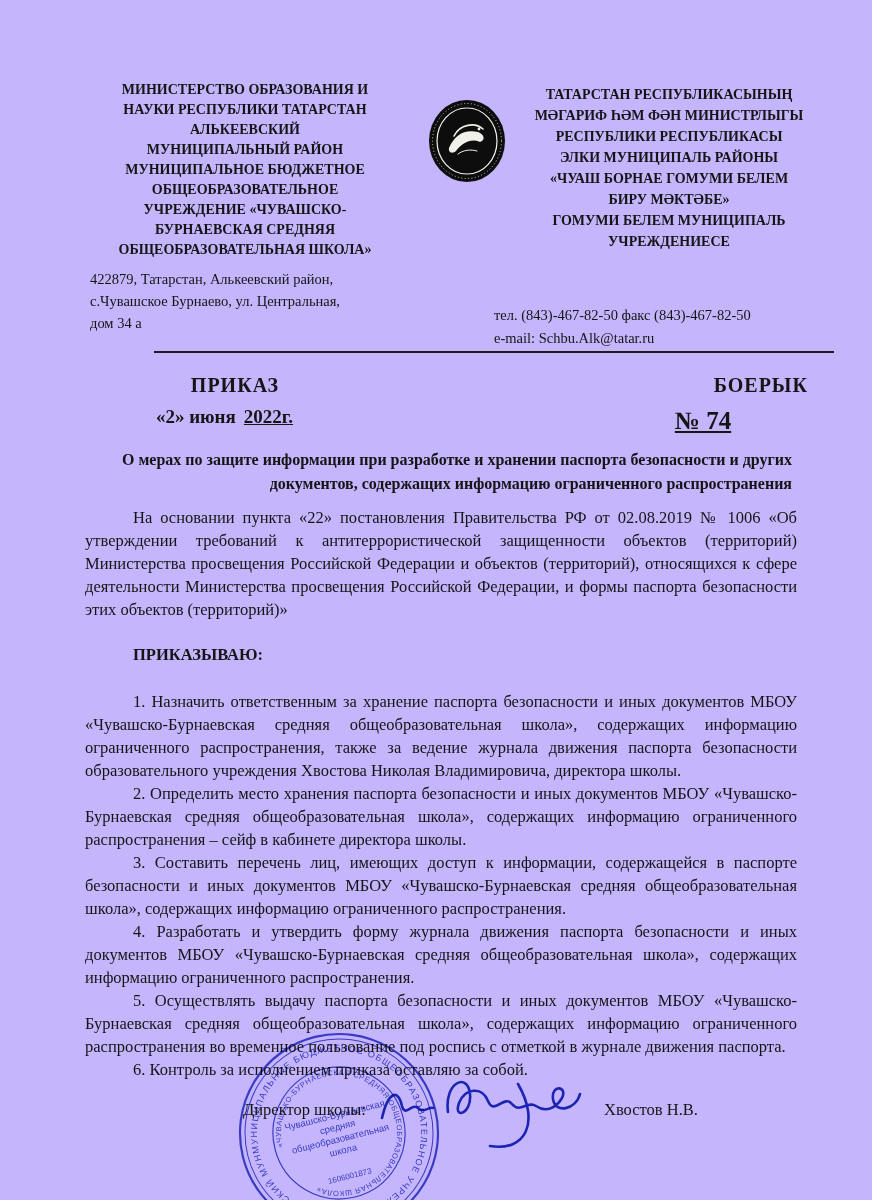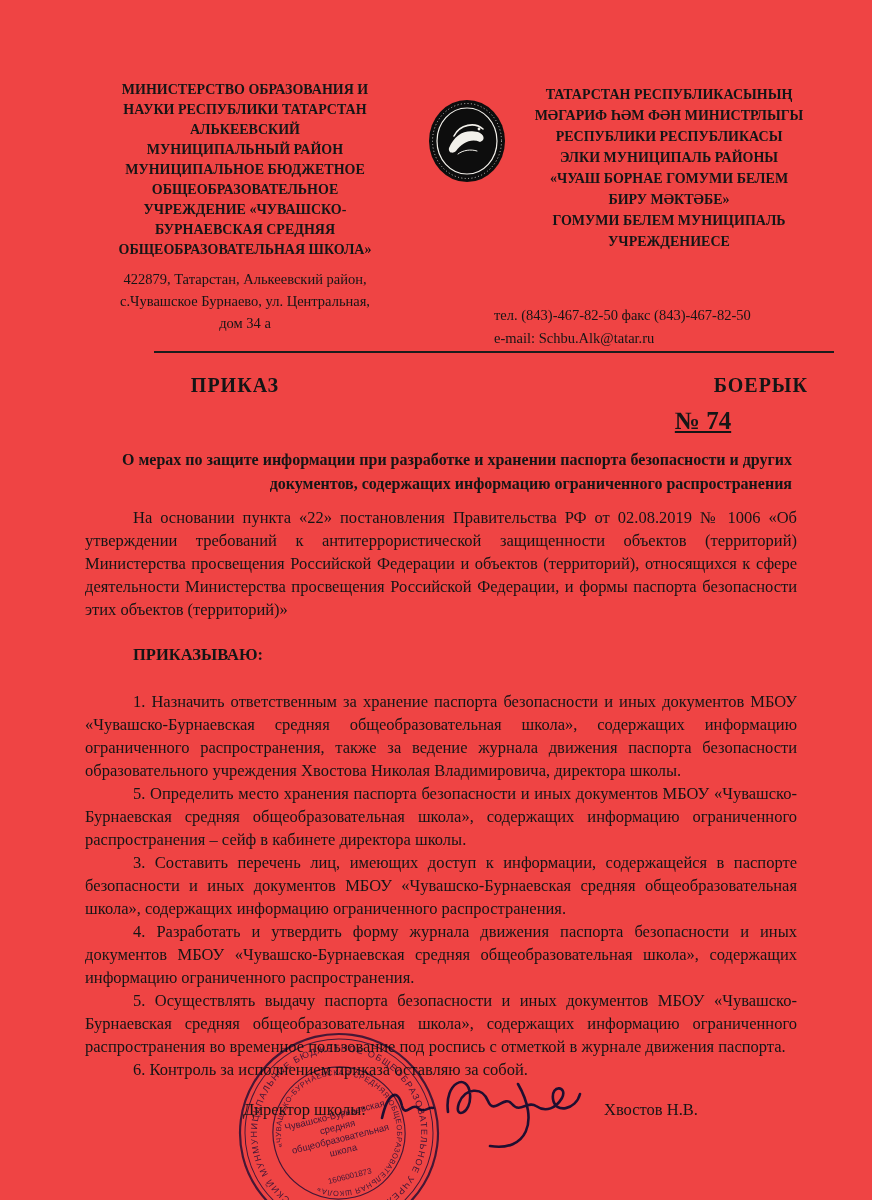--- a/index.html
+++ b/index.html
@@ -1,28 +1,28 @@
 <!DOCTYPE html>
 <html><head>
 <meta charset="utf-8">
 <style>
   html,body{margin:0;padding:0;background:#e8e8e8;}
   .page{
     position:relative;
     width:872px;height:1200px;
     margin:0 auto;
-    background:#ef4444;
+    background:#c4b5fd;
     color:#151515;
     font-family:"Liberation Serif", serif;
     overflow:hidden;
   }
   .abs{position:absolute;}
 
   .org-left{left:90px;top:80px;width:310px;font-size:14px;font-weight:bold;line-height:20px;text-align:center;}
-  .org-address{left:90px;top:268px;width:310px;font-size:14.5px;line-height:22px;text-align:center;}
+  .org-address{left:90px;top:268px;width:310px;font-size:14.5px;line-height:22px;}
   .org-right{left:506px;top:84px;width:326px;font-size:14px;font-weight:bold;line-height:21px;text-align:center;}
   .contact{left:494px;top:304px;width:348px;font-size:14.5px;line-height:23px;text-align:left;}
 
   .emblem{left:427px;top:98px;width:80px;height:86px;}
 
   .rule{left:154px;top:351px;width:680px;height:2px;background:#1c1c1c;}
 
   .word-ru{left:130px;top:374px;width:210px;font-size:20px;font-weight:bold;text-align:center;letter-spacing:1px;}
   .order-date{left:92px;top:406px;width:265px;font-size:19px;font-weight:bold;text-align:center;}
   .order-date .year{text-decoration:underline;margin-left:8px;}
@@ -89,30 +89,33 @@
   </div>
 
   <div class="abs contact">
     <div>тел.  (843)-467-82-50   факс (843)-467-82-50</div>
     <div>e-mail: Schbu.Alk@tatar.ru</div>
   </div>
 
   <div class="abs rule"></div>
 
   <div class="abs word-ru">ПРИКАЗ</div>
+  <div class="abs order-date">
+    <span>«2» июня</span><span class="year">2022г.</span>
+  </div>
   <div class="abs word-tat">БОЕРЫК</div>
   <div class="abs order-number">№ 74</div>
 
   <div class="abs subject">О мерах по защите информации при разработке и хранении паспорта безопасности и других документов, содержащих информацию ограниченного распространения</div>
 
   <div class="abs main-text">
     <p>На основании пункта «22» постановления Правительства РФ от 02.08.2019 № 1006 «Об утверждении требований к антитеррористической защищенности объектов (территорий) Министерства просвещения Российской Федерации и объектов (территорий), относящихся к сфере деятельности Министерства просвещения Российской Федерации, и формы паспорта безопасности этих объектов (территорий)»</p>
     <p class="command">ПРИКАЗЫВАЮ:</p>
     <p class="first-item">1. Назначить ответственным за хранение паспорта безопасности и иных документов МБОУ «Чувашско-Бурнаевская средняя общеобразовательная школа», содержащих информацию ограниченного распространения, также за ведение журнала движения паспорта безопасности образовательного учреждения Хвостова Николая Владимировича, директора школы.</p>
-    <p>5. Определить место хранения паспорта безопасности и иных документов МБОУ «Чувашско-Бурнаевская средняя общеобразовательная школа», содержащих информацию ограниченного распространения – сейф в кабинете директора школы.</p>
+    <p>2. Определить место хранения паспорта безопасности и иных документов МБОУ «Чувашско-Бурнаевская средняя общеобразовательная школа», содержащих информацию ограниченного распространения – сейф в кабинете директора школы.</p>
     <p>3. Составить перечень лиц, имеющих доступ к информации, содержащейся в паспорте безопасности и иных документов МБОУ «Чувашско-Бурнаевская средняя общеобразовательная школа», содержащих информацию ограниченного распространения.</p>
     <p>4. Разработать и утвердить форму журнала движения паспорта безопасности и иных документов МБОУ «Чувашско-Бурнаевская средняя общеобразовательная школа», содержащих информацию ограниченного распространения.</p>
     <p>5. Осуществлять выдачу паспорта безопасности и иных документов МБОУ «Чувашско-Бурнаевская средняя общеобразовательная школа», содержащих информацию ограниченного распространения во временное пользование под роспись с отметкой в журнале движения паспорта.</p>
     <p>6. Контроль за исполнением приказа оставляю за собой.</p>
   </div>
 
   <svg class="abs stamp" viewBox="0 0 206 206">
     <defs>
       <path id="ringPath" d="M 21 103 A 82 82 0 1 1 185 103 A 82 82 0 1 1 21 103"></path>
       <path id="innerRingPath" d="M 45 103 A 58 58 0 1 1 161 103 A 58 58 0 1 1 45 103"></path>

